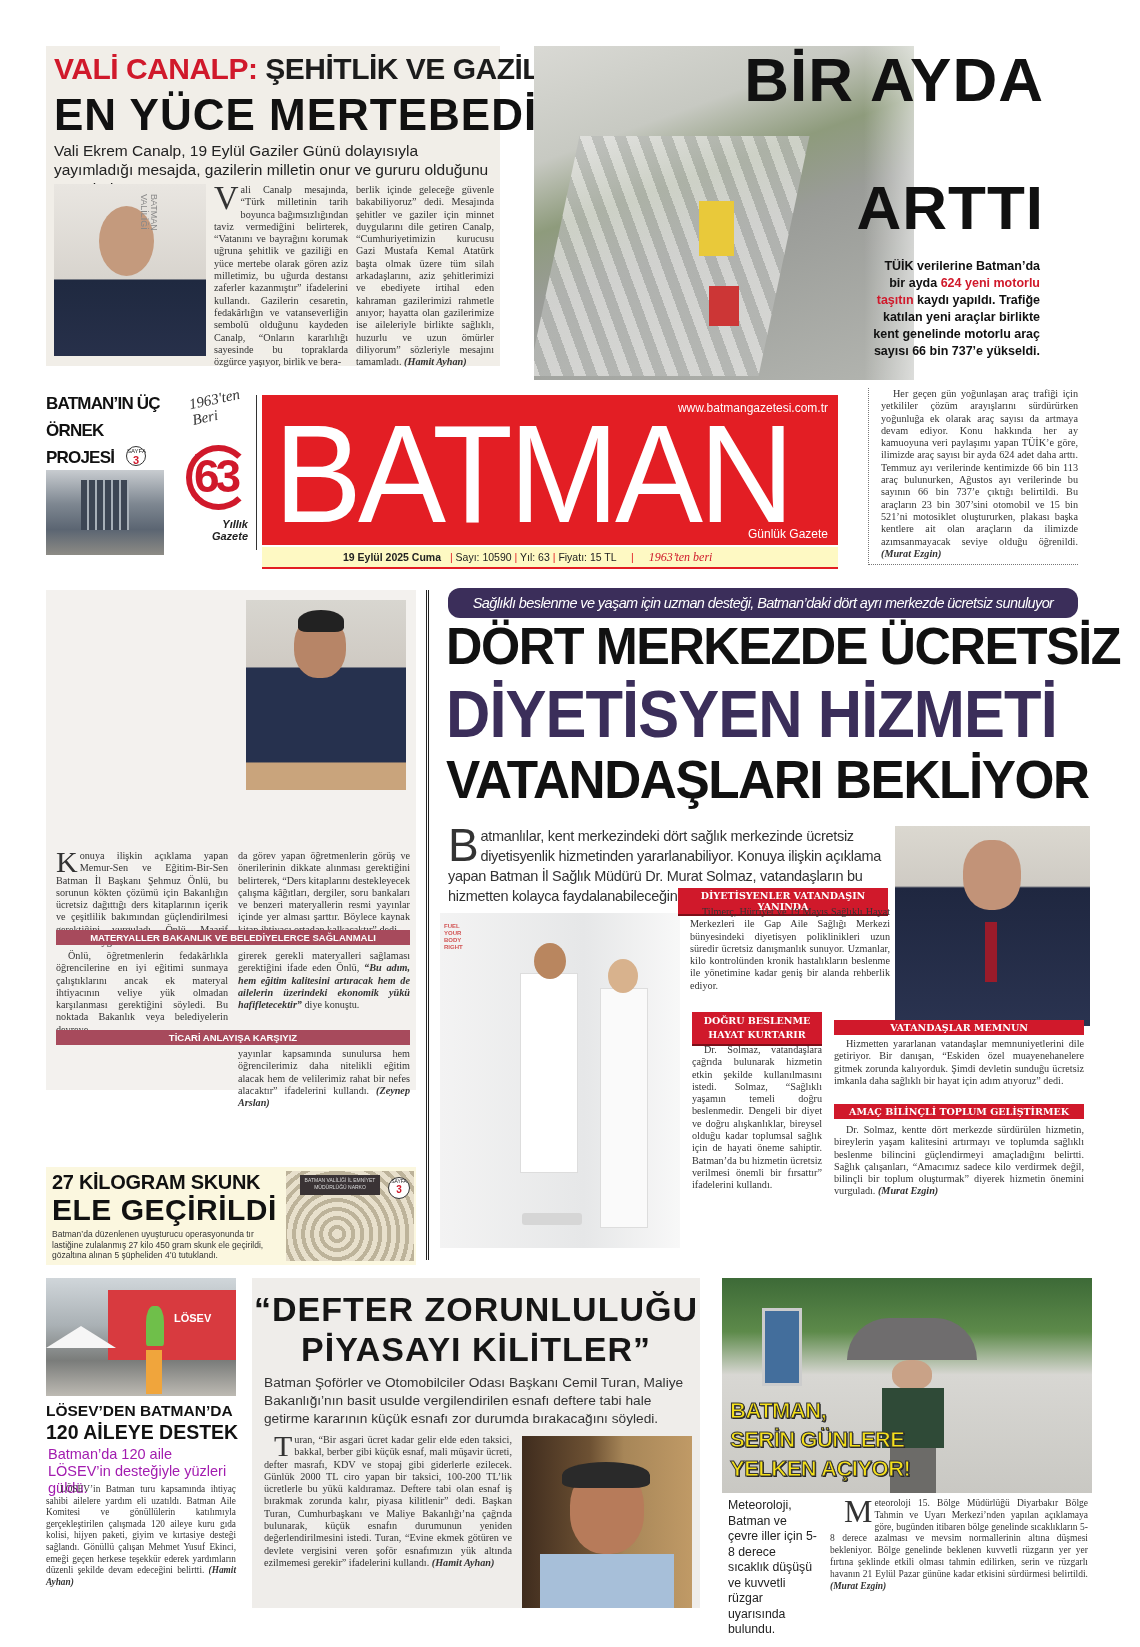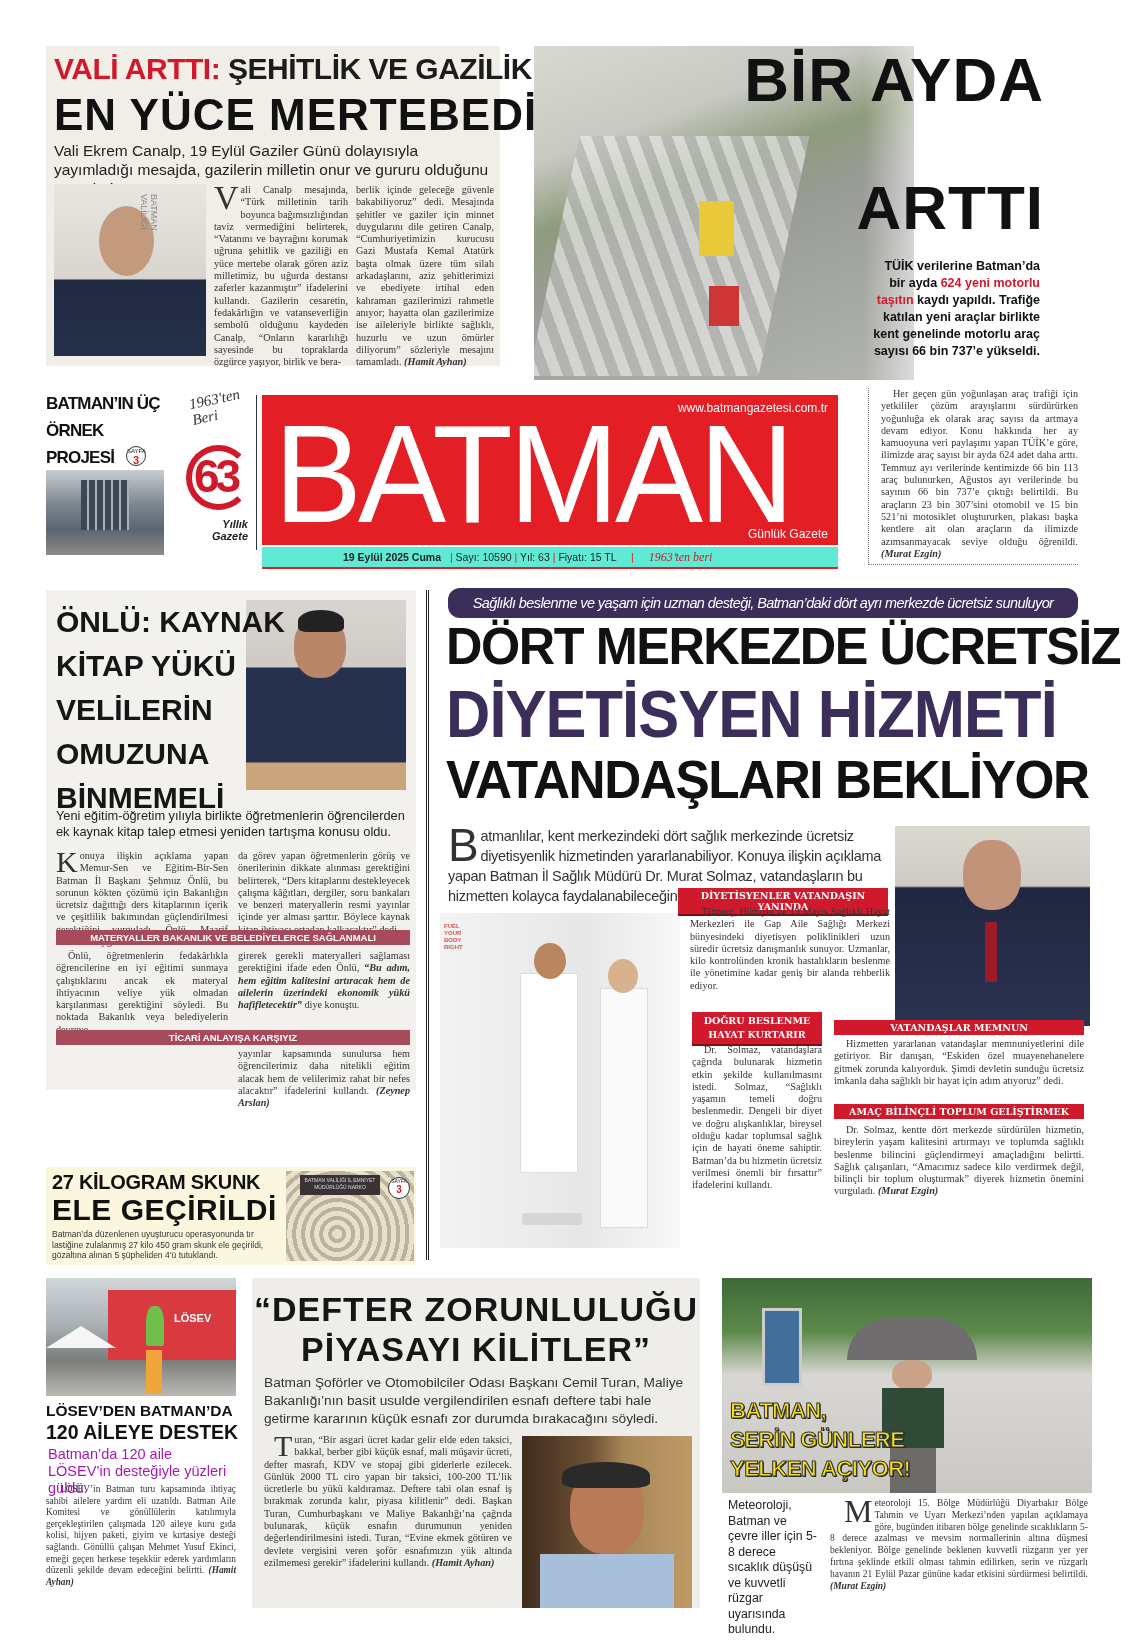--- a/index.html
+++ b/index.html
@@ -12,21 +12,21 @@
 .photo{background:#999;overflow:hidden}
 .bar{color:#fff;font-family:"Liberation Sans",sans-serif;font-weight:bold;font-size:11px;text-align:center;padding:2px 4px}
 .dropcap{float:left;font-size:30px;line-height:24px;margin-right:2px;font-family:"Liberation Serif",serif}
 .byline{font-weight:bold;font-style:italic}
 </style>
 </head>
 <body>
 
 <div class="abs" style="left:46px;top:46px;width:454px;height:320px;background:#f1eee8">
   <div class="abs cond" style="left:8px;top:6px;font-size:30px;white-space:nowrap;letter-spacing:-0.5px">
-    <span style="color:#d0192b">VALİ ARTTI:</span>
+    <span style="color:#d0192b">VALİ CANALP:</span>
     <span style="color:#1c1c1c">ŞEHİTLİK VE GAZİLİK</span>
   </div>
   <div class="abs cond" style="left:8px;top:44px;font-size:44px;color:#111;white-space:nowrap;letter-spacing:1px">EN YÜCE MERTEBEDİR</div>
   <div class="abs sans" style="left:8px;top:95px;width:442px;font-size:15.5px;line-height:19px;color:#222">Vali Ekrem Canalp, 19 Eylül Gaziler Günü dolayısıyla yayımladığı mesajda, gazilerin milletin onur ve gururu olduğunu vurguladı.</div>
   <div class="abs photo" style="left:8px;top:138px;width:152px;height:172px;background:linear-gradient(180deg,#e9e6e1 0%,#d8d4ce 55%,#1f2940 56%,#27304a 100%)">
     <div class="abs" style="left:45px;top:22px;width:55px;height:70px;border-radius:50%;background:#c49a7d"></div>
     <div class="abs" style="left:105px;top:10px;font-size:9px;color:#888;transform:rotate(90deg);transform-origin:left top;font-family:'Liberation Sans',sans-serif">BATMAN VALİLİĞİ</div>
   </div>
   <div class="abs body-txt" style="left:168px;top:138px;width:134px">
     <span class="dropcap" style="font-size:34px;line-height:28px">V</span><span>ali Canalp mesajında, “Türk milletinin tarih boyunca bağımsızlığından taviz vermediğini belirterek, “Vatanını ve bayrağını korumak uğruna şehitlik ve gaziliği en yüce mertebe olarak gören aziz milletimiz, bu uğurda destansı zaferler kazanmıştır” ifadelerini kullandı. Gazilerin cesaretin, fedakârlığın ve vatanseverliğin sembolü olduğunu kaydeden Canalp, “Onların kararlılığı sayesinde bu topraklarda özgürce yaşıyor, birlik ve bera-</span>
@@ -75,43 +75,35 @@
   <div class="abs sans" style="left:20px;top:133px;font-size:11px;font-weight:bold;font-style:italic;color:#222;text-align:right;width:50px;line-height:12px">
     <div>Yıllık</div>
     <div>Gazete</div>
   </div>
   <div class="abs" style="left:78px;top:10px;width:1px;height:155px;background:#333"></div>
   <div class="abs" style="left:84px;top:10px;width:576px;height:150px;background:#e31e24">
     <div class="abs sans" style="right:10px;top:6px;font-size:12px;color:#fff">www.batmangazetesi.com.tr</div>
     <div class="abs sans" style="left:12px;top:10px;font-size:132px;font-weight:normal;color:#fff;letter-spacing:-4px;line-height:140px;transform:scaleY(1.05)">BATMAN</div>
     <div class="abs sans" style="right:10px;bottom:4px;font-size:12px;color:#fff">Günlük Gazete</div>
   </div>
-  <div class="abs sans" style="left:84px;top:162px;width:576px;height:22px;background:#5eead4;border-bottom:2px solid #e31e24;font-size:10.5px;line-height:20px;white-space:nowrap;color:#222">
+  <div class="abs sans" style="left:84px;top:162px;width:576px;height:22px;background:#fef9c3;border-bottom:2px solid #e31e24;font-size:10.5px;line-height:20px;white-space:nowrap;color:#222">
     <span style="display:inline-block;width:185px;text-align:right;font-weight:bold;padding-right:6px">19 Eylül 2025 Cuma</span>
     <span style="color:#e31e24">|</span> <span>Sayı: 10590</span>
     <span style="color:#e31e24">|</span> <span>Yıl: 63</span>
     <span style="color:#e31e24">|</span> <span>Fiyatı: 15 TL</span>
     <span style="color:#e31e24;margin:0 12px">|</span>
     <span class="serif" style="font-style:italic;color:#d0192b;font-size:12px">1963’ten beri</span>
   </div>
 </div>
 
 <div class="abs" style="left:46px;top:590px;width:370px;height:500px;background:#f3f1ee">
   <div class="abs photo" style="left:200px;top:10px;width:160px;height:190px;background:linear-gradient(180deg,#d8d6d0 0%,#cfcac3 35%,#26314e 36%,#26314e 85%,#c9a47c 86%)">
     <div class="abs" style="left:48px;top:16px;width:52px;height:62px;border-radius:45%;background:#b78567"></div>
     <div class="abs" style="left:52px;top:10px;width:46px;height:22px;border-radius:50% 50% 20% 20%;background:#222"></div>
   </div>
-  <div class="abs cond" style="left:10px;top:10px;font-size:30px;line-height:44px;color:#161616;letter-spacing:0">
-    <div>ÖNLÜ: KAYNAK</div>
-    <div>KİTAP YÜKÜ</div>
-    <div>VELİLERİN</div>
-    <div>OMUZUNA</div>
-    <div>BİNMEMELİ</div>
-  </div>
-  <div class="abs sans" style="left:10px;top:218px;width:355px;font-size:12.8px;line-height:16px;color:#222">Yeni eğitim-öğretim yılıyla birlikte öğretmenlerin öğrencilerden ek kaynak kitap talep etmesi yeniden tartışma konusu oldu.</div>
   <div class="abs body-txt" style="left:10px;top:260px;width:172px">
     <span class="dropcap">K</span><span>onuya ilişkin açıklama yapan Memur-Sen ve Eğitim-Bir-Sen Batman İl Başkanı Şehmuz Önlü, bu sorunun kökten çözümü için Bakanlığın ücretsiz dağıttığı ders kitaplarının içerik ve çeşitlilik bakımından güçlendirilmesi gerektiğini vurguladı. Önlü, Maarif modeline uygun olarak saha-</span>
   </div>
   <div class="abs body-txt" style="left:192px;top:260px;width:172px">da görev yapan öğretmenlerin görüş ve önerilerinin dikkate alınması gerektiğini belirterek, “Ders kitaplarını destekleyecek çalışma kâğıtları, dergiler, soru bankaları ve benzeri materyallerin resmi yayınlar içinde yer alması şarttır. Böylece kaynak kitap ihtiyacı ortadan kalkacaktır” dedi.</div>
   <div class="abs bar" style="left:10px;top:340px;width:354px;background:#a74a5c;font-size:9.5px">MATERYALLER BAKANLIK VE BELEDİYELERCE SAĞLANMALI</div>
   <div class="abs body-txt" style="left:10px;top:360px;width:172px;text-indent:12px">Önlü, öğretmenlerin fedakârlıkla öğrencilerine en iyi eğitimi sunmaya çalıştıklarını ancak ek materyal ihtiyacının veliye yük olmadan karşılanması gerektiğini söyledi. Bu noktada Bakanlık veya belediyelerin devreye</div>
   <div class="abs body-txt" style="left:192px;top:360px;width:172px">
     <span>girerek gerekli materyalleri sağlaması gerektiğini ifade eden Önlü, </span><b><i>“Bu adım, hem eğitim kalitesini artıracak hem de ailelerin üzerindeki ekonomik yükü hafifletecektir”</i></b><span> diye konuştu.</span>
   </div>
   <div class="abs bar" style="left:10px;top:440px;width:354px;background:#a74a5c;font-size:9.5px">TİCARİ ANLAYIŞA KARŞIYIZ</div>

